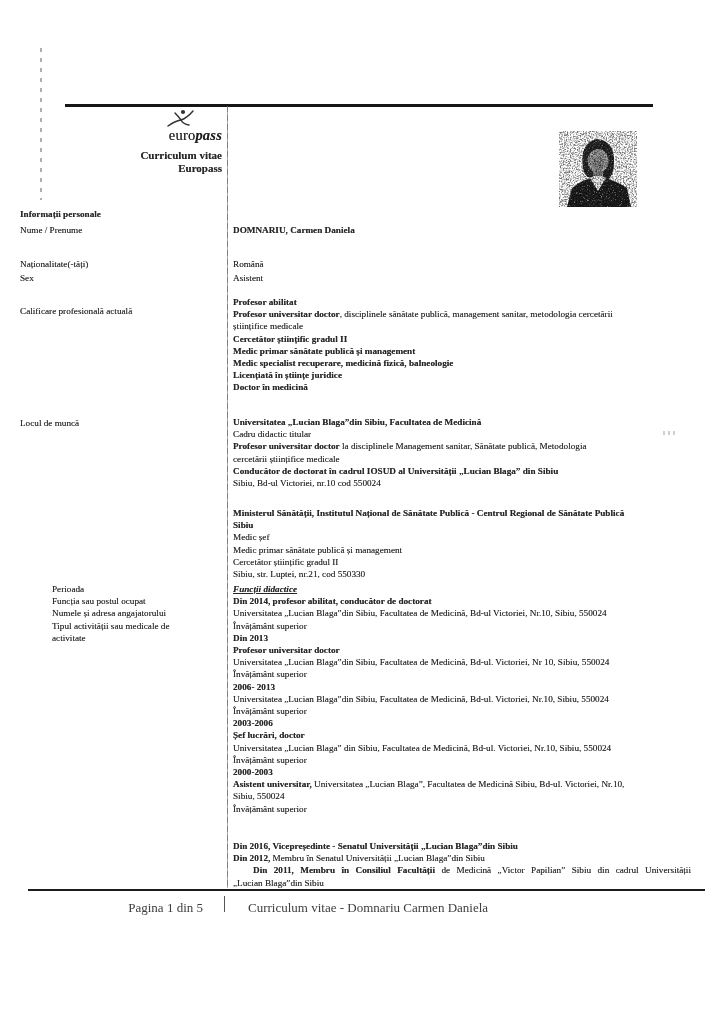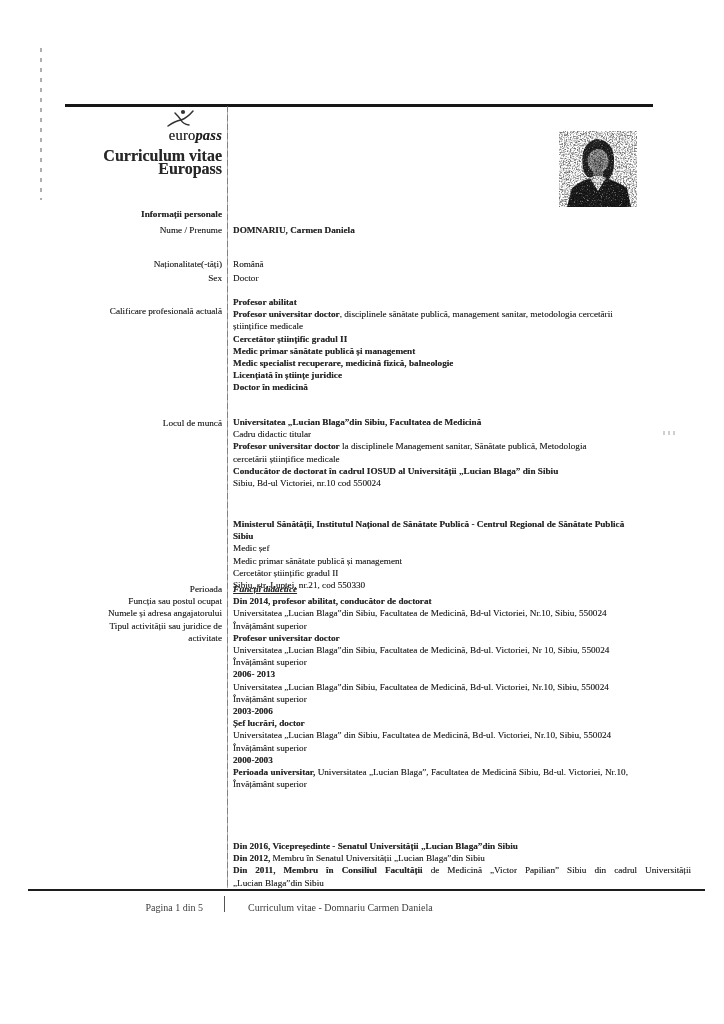--- a/index.html
+++ b/index.html
@@ -5,43 +5,43 @@
   html,body{margin:0;padding:0;background:#ffffff;}
   .page{
     position:relative;width:724px;height:1024px;background:#fff;
     font-family:Liberation Serif, serif;font-size:9.2px;line-height:12.2px;
     color:#272727;overflow:hidden;
     text-shadow:0 0 .4px rgba(35,35,35,.55);
     padding-left:45px;
   }
   .b{font-weight:bold;}
   .iu{font-weight:bold;font-style:italic;text-decoration:underline;}
-  .lbl{position:absolute;left:20px;width:202px;text-align:right;}
+  .lbl{position:absolute;left:20px;width:202px;text-align:left;}
   .content{position:absolute;left:233px;width:458px;}
   .exp-lbl{left:52px;width:170px;}
   .ln{min-height:12.2px;}
-  .just{text-align:justify;text-align-last:justify;}
+  .just{text-align:justify;text-align-last:justify;margin-left:20px;}
   .top-rule{position:absolute;left:65px;top:104px;width:588px;height:2.5px;background:#161616;}
   .v-divider{position:absolute;left:227px;top:106px;width:1px;height:782px;opacity:.85;
     background:repeating-linear-gradient(180deg,#6a6a6a 0 6px,#9f9f9f 6px 9px);}
   .bottom-rule{position:absolute;left:28px;top:889px;width:677px;height:2px;background:#1d1d1d;}
   .footer-sep{position:absolute;left:224px;top:896px;width:1px;height:16px;background:#555;}
   .artifact-dashes{position:absolute;left:40px;top:48px;width:1.5px;height:152px;opacity:.8;
     background:repeating-linear-gradient(180deg,#9a9a9a 0 4px,transparent 4px 10px);}
   .artifact-dot{position:absolute;left:663px;top:431px;width:12px;height:4px;opacity:.35;
     background:repeating-linear-gradient(90deg,#777 0 2px,transparent 2px 5px);}
   .logo{position:absolute;left:20px;top:108px;width:202px;text-align:right;}
   .logo-fig{display:block;margin:0 26px 0 auto;}
   .logo-text{font-size:14.5px;line-height:15px;color:#1e1e1e;letter-spacing:.2px;}
   .lt-euro{font-weight:400;}
   .lt-pass{font-weight:700;font-style:italic;}
   .doc-title{position:absolute;left:20px;top:149px;width:202px;text-align:right;
-    font-weight:bold;font-size:16px;line-height:13px;}
+    font-weight:bold;font-size:11px;line-height:13px;}
   .photo{position:absolute;left:559px;top:131px;}
-  .footer{font-size:10px;line-height:10px;color:#3d3d3d;text-shadow:none;}
+  .footer{font-size:13px;line-height:10px;color:#3d3d3d;text-shadow:none;}
   .footer-page{position:absolute;left:20px;top:903px;width:183px;text-align:right;}
   .footer-doc{position:absolute;left:236px;top:903px;margin-left:12px;}
 </style>
 </head>
 <body>
 
 <div class="page">
 
   <div class="artifact-dashes"></div>
   <div class="artifact-dot"></div>
@@ -92,21 +92,21 @@
 
   <div class="lbl b" style="top:208px">Informații personale</div>
 
   <div class="lbl" style="top:224px">Nume / Prenume</div>
   <div class="content" style="top:224px"><span class="b">DOMNARIU, Carmen Daniela</span></div>
 
   <div class="lbl" style="top:258px">Naționalitate(-tăți)</div>
   <div class="content" style="top:258px">Română</div>
 
   <div class="lbl" style="top:272px">Sex</div>
-  <div class="content" style="top:272px">Doctor</div>
+  <div class="content" style="top:272px">Asistent</div>
 
   <div class="lbl" style="top:305px">Calificare profesională actuală</div>
   <div class="content" style="top:296px">
     <div class="ln"><span class="b">Profesor abilitat</span><span></span></div>
     <div class="ln"><span class="b">Profesor universitar doctor</span><span>, disciplinele sănătate publică, management sanitar, metodologia cercetării</span></div>
     <div class="ln"><span class="b"></span><span>științifice medicale</span></div>
     <div class="ln"><span class="b">Cercetător științific gradul II</span><span></span></div>
     <div class="ln"><span class="b">Medic primar sănătate publică și management</span><span></span></div>
     <div class="ln"><span class="b">Medic specialist recuperare, medicină fizică, balneologie</span><span></span></div>
     <div class="ln"><span class="b">Licențiată în științe juridice</span><span></span></div>
@@ -115,54 +115,56 @@
 
   <div class="lbl" style="top:417px">Locul de muncă</div>
   <div class="content" style="top:416px">
     <div class="ln"><span class="b">Universitatea „Lucian Blaga”din Sibiu, Facultatea de Medicină</span><span></span></div>
     <div class="ln"><span class="b"></span><span>Cadru didactic titular</span></div>
     <div class="ln"><span class="b">Profesor universitar doctor</span><span> la disciplinele Management sanitar, Sănătate publică, Metodologia</span></div>
     <div class="ln"><span class="b"></span><span>cercetării științifice medicale</span></div>
     <div class="ln"><span class="b">Conducător de doctorat în cadrul IOSUD al Universității „Lucian Blaga” din Sibiu</span><span></span></div>
     <div class="ln"><span class="b"></span><span>Sibiu, Bd-ul  Victoriei, nr.10  cod 550024</span></div>
   </div>
-  <div class="content" style="top:518px">
+  <div class="content" style="top:507px">
     <div class="ln"><span class="b">Ministerul Sănătății, Institutul Național de Sănătate Publică - Centrul Regional de Sănătate Publică</span><span></span></div>
     <div class="ln"><span class="b">Sibiu</span><span></span></div>
     <div class="ln"><span class="b"></span><span>Medic șef</span></div>
     <div class="ln"><span class="b"></span><span>Medic primar sănătate publică și management</span></div>
     <div class="ln"><span class="b"></span><span>Cercetător științific gradul II</span></div>
     <div class="ln"><span class="b"></span><span>Sibiu, str. Luptei, nr.21, cod 550330</span></div>
   </div>
 
   <div class="lbl exp-lbl" style="top:583px">
     <div class="ln">Perioada</div>
     <div class="ln">Funcția sau postul ocupat</div>
     <div class="ln">Numele și adresa angajatorului</div>
-    <div class="ln">Tipul activității sau juridice de</div>
+    <div class="ln">Tipul activității sau medicale de</div>
     <div class="ln">activitate</div>
   </div>
 
   <div class="content" style="top:583px">
     <div class="ln"><span class="iu">Funcții didactice</span></div>
     <div class="ln"><span class="b">Din 2014, profesor abilitat, conducător de doctorat</span><span></span></div>
     <div class="ln"><span class="b"></span><span>Universitatea „Lucian Blaga”din Sibiu, Facultatea de Medicină, Bd-ul  Victoriei, Nr.10, Sibiu, 550024</span></div>
     <div class="ln"><span class="b"></span><span>Învățământ superior</span></div>
+    <div class="ln"><span class="b">Din 2013</span><span></span></div>
     <div class="ln"><span class="b">Profesor universitar doctor</span><span></span></div>
     <div class="ln"><span class="b"></span><span>Universitatea „Lucian Blaga”din Sibiu, Facultatea de Medicină, Bd-ul. Victoriei, Nr 10, Sibiu, 550024</span></div>
     <div class="ln"><span class="b"></span><span>Învățământ superior</span></div>
     <div class="ln"><span class="b">2006- 2013</span><span></span></div>
     <div class="ln"><span class="b"></span><span>Universitatea „Lucian Blaga”din Sibiu, Facultatea de Medicină, Bd-ul. Victoriei, Nr.10, Sibiu, 550024</span></div>
     <div class="ln"><span class="b"></span><span>Învățământ superior</span></div>
     <div class="ln"><span class="b">2003-2006</span><span></span></div>
     <div class="ln"><span class="b">Șef lucrări, doctor</span><span></span></div>
     <div class="ln"><span class="b"></span><span>Universitatea „Lucian Blaga” din Sibiu, Facultatea de Medicină, Bd-ul. Victoriei, Nr.10, Sibiu, 550024</span></div>
     <div class="ln"><span class="b"></span><span>Învățământ superior</span></div>
     <div class="ln"><span class="b">2000-2003</span><span></span></div>
-    <div class="ln"><span class="b">Perioada universitar,</span><span> Universitatea „Lucian Blaga”, Facultatea de Medicină Sibiu, Bd-ul. Victoriei, Nr.10,</span></div>
+    <div class="ln"><span class="b">Asistent universitar,</span><span> Universitatea „Lucian Blaga”, Facultatea de Medicină Sibiu, Bd-ul. Victoriei, Nr.10,</span></div>
+    <div class="ln"><span class="b"></span><span>Sibiu, 550024</span></div>
     <div class="ln"><span class="b"></span><span>Învățământ superior</span></div>
   </div>
 
   <div class="content" style="top:840px">
     <div class="ln"><span class="b">Din 2016, Vicepreședinte - Senatul Universității „Lucian Blaga”din Sibiu</span><span></span></div>
     <div class="ln"><span class="b">Din 2012,</span><span> Membru în Senatul Universității „Lucian Blaga”din Sibiu</span></div>
     <div class="ln just"><span class="b">Din 2011, Membru în Consiliul Facultății</span><span> de Medicină „Victor Papilian” Sibiu din cadrul Universității</span></div>
     <div class="ln"><span class="b"></span><span>„Lucian Blaga”din Sibiu</span></div>
   </div>
 

